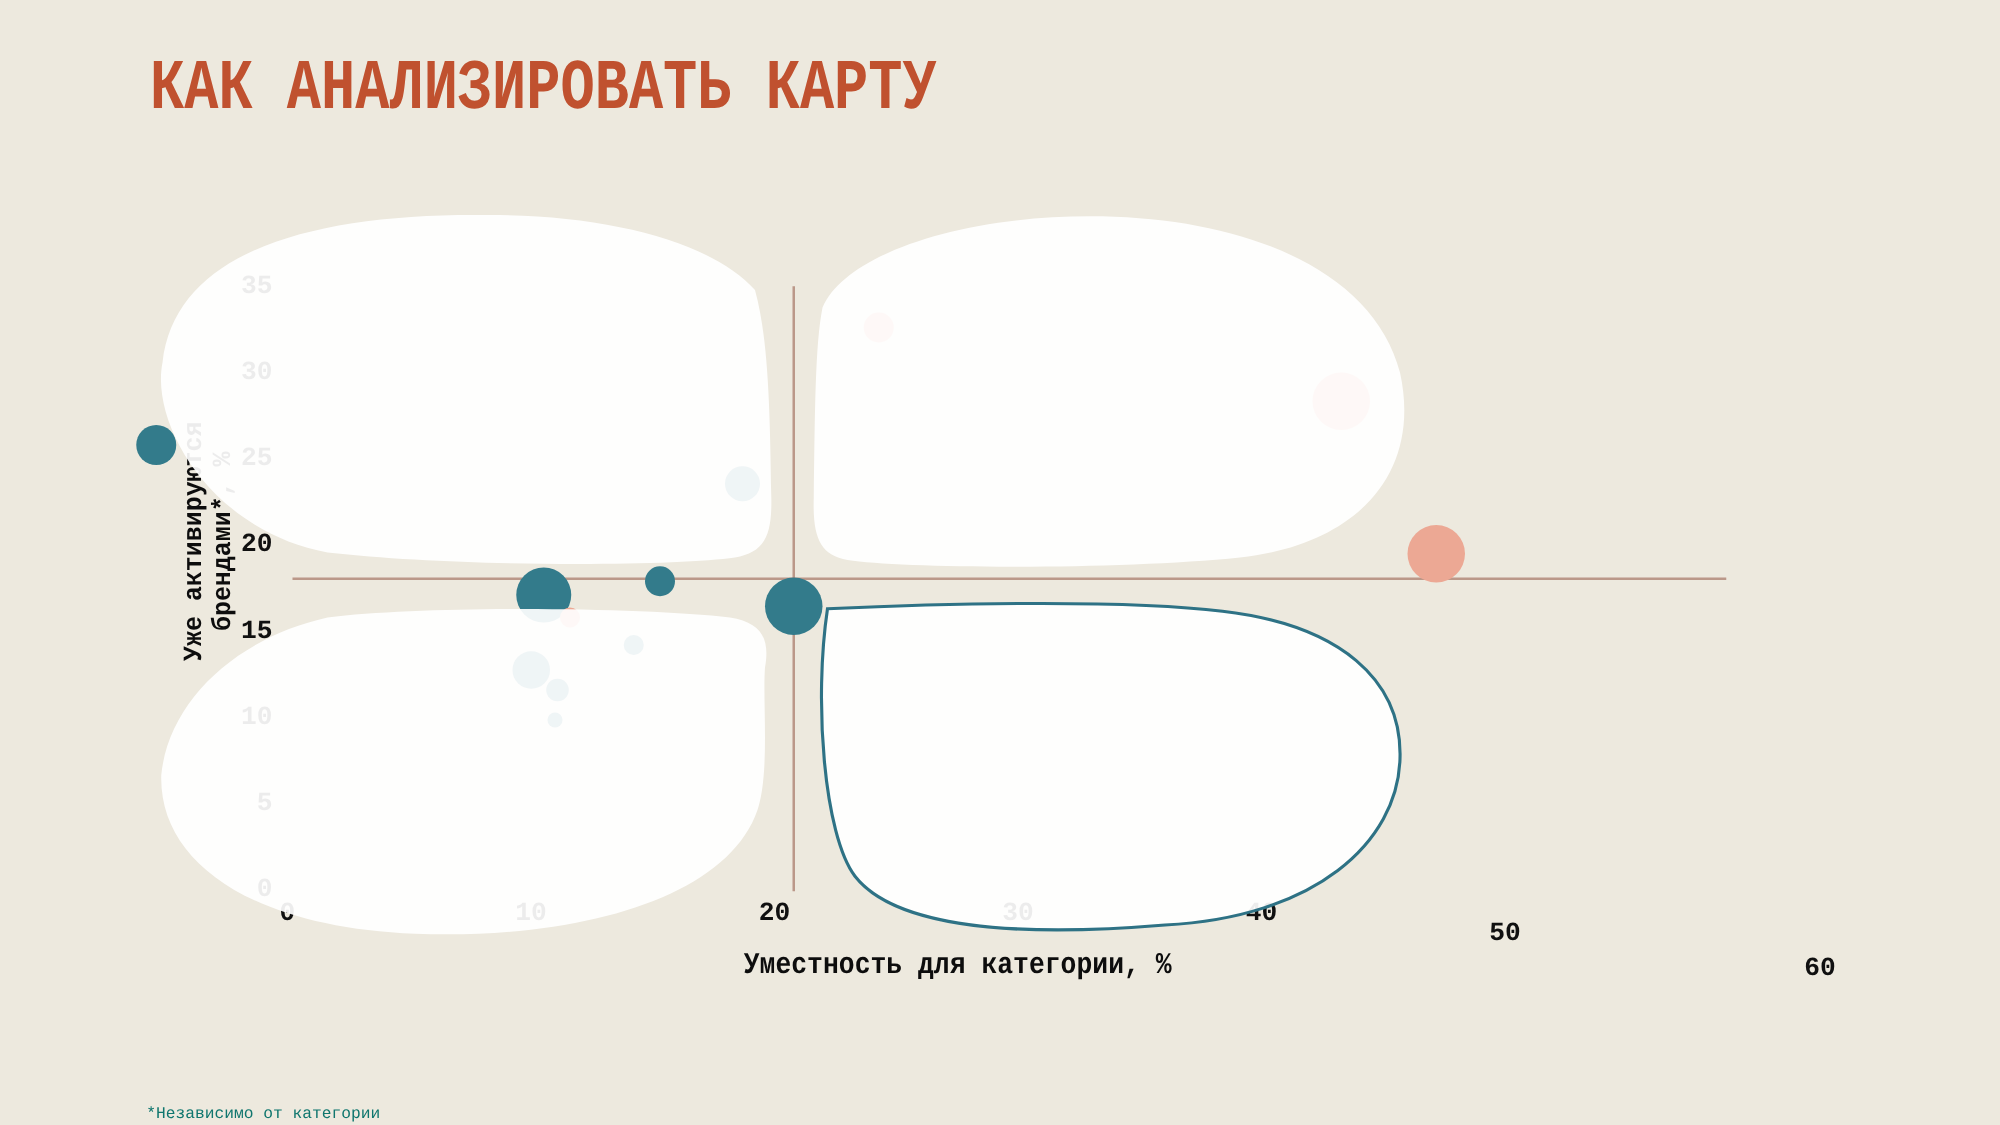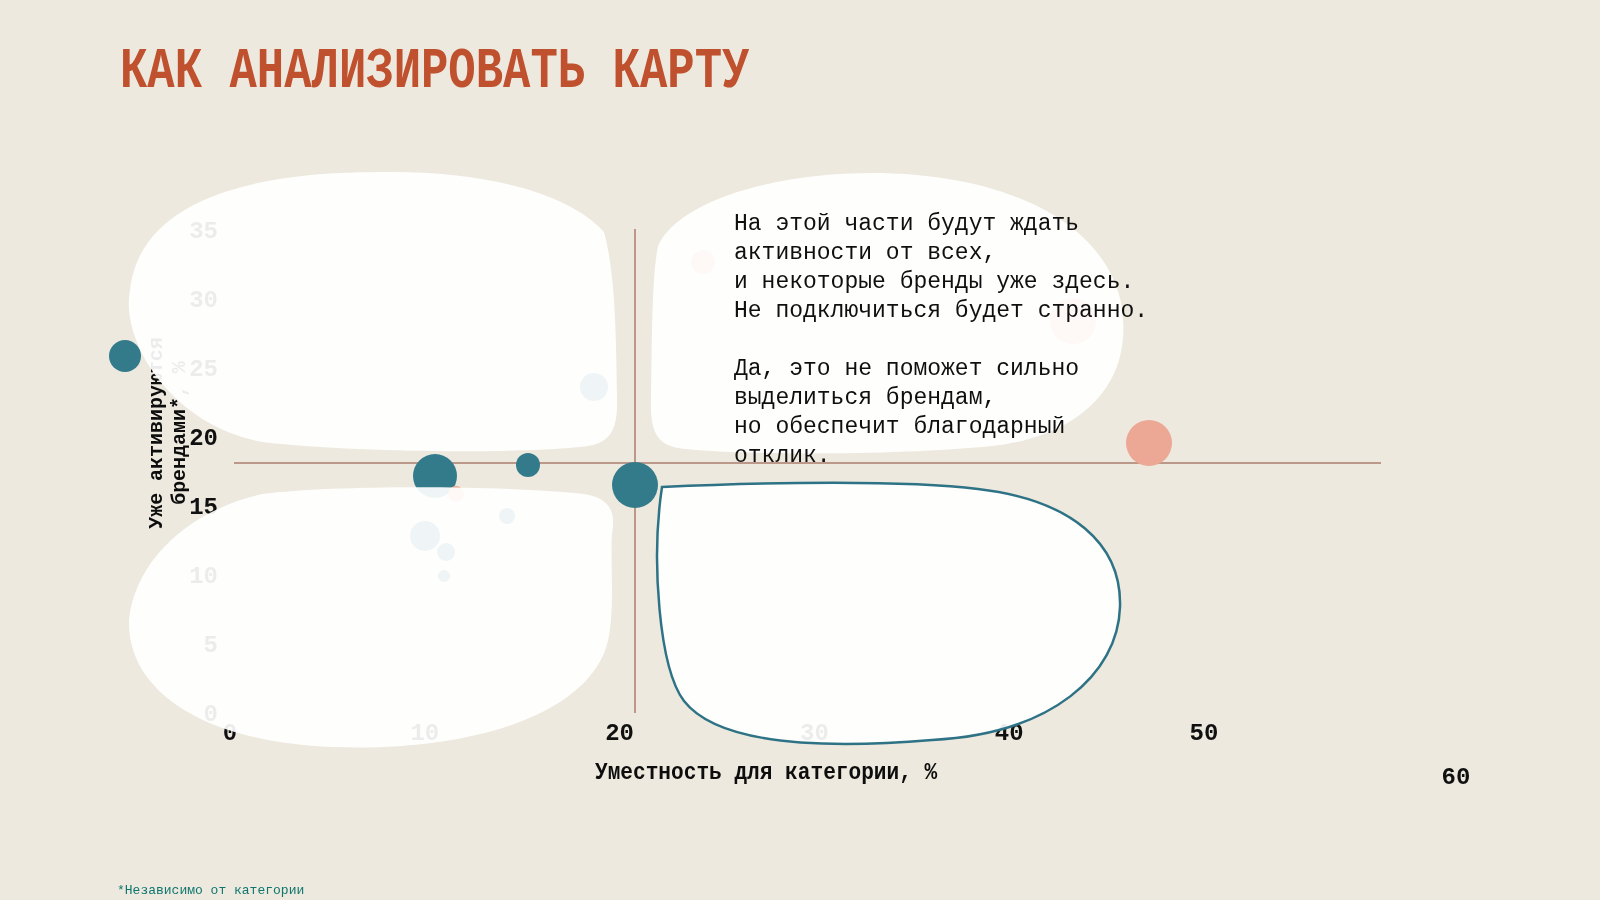--- a/index.html
+++ b/index.html
@@ -4,21 +4,21 @@
 <style>
   html,body{margin:0;padding:0;}
   .slide{position:relative;width:1600px;height:900px;overflow:hidden;
          font-family:Liberation Mono, monospace;background:#EDE9DE;padding-left:48px;}
   .title{position:absolute;left:120px;top:40px;margin:0;font-size:57px;font-weight:700;
          letter-spacing:0px;transform:scaleX(0.8);transform-origin:left top;white-space:nowrap;}
   .chart{position:absolute;left:0;top:0;width:1600px;height:900px;}
   #chart-layer{position:absolute;left:0;top:0;width:1600px;height:900px;z-index:1;}
   .refline-h{position:absolute;height:2px;opacity:.85;}
   .refline-v{position:absolute;width:2px;opacity:.85;}
-  .tick{position:absolute;font-size:24px;font-weight:700;color:#101010;}
+  .tick{position:absolute;font-size:21px;font-weight:700;color:#101010;}
   .tick.y{width:44px;text-align:right;}
   .tick.x{width:48px;text-align:center;top:720px;}
   .bubble{position:absolute;border-radius:50%;}
   .y-title{position:absolute;left:-12px;top:420px;width:340px;height:26px;text-align:center;
            font-size:21px;font-weight:700;color:#0d0d0d;transform:rotate(-90deg) scaleX(.95);z-index:1;}
   .x-title{position:absolute;left:595px;top:759px;font-size:24px;font-weight:700;color:#0d0d0d;
            transform:scaleX(.88);transform-origin:left top;white-space:nowrap;z-index:1;}
   .blobs{position:absolute;left:0;top:0;z-index:3;pointer-events:none;}
   .note{position:absolute;font-size:23px;line-height:29px;color:#0f0f0f;white-space:pre-line;z-index:4;}
   .note.tl{left:238px;top:210px;width:400px;}
@@ -45,21 +45,21 @@
         <div class="tick y" style="left: 174px; top: 494px;">15</div>
         <div class="tick y" style="left: 174px; top: 425px;">20</div>
         <div class="tick y" style="left: 174px; top: 356px;">25</div>
         <div class="tick y" style="left: 174px; top: 287px;">30</div>
         <div class="tick y" style="left: 174px; top: 218px;">35</div>
         <div class="tick x" style="left: 206px;">0</div>
         <div class="tick x" style="left: 400.8px;">10</div>
         <div class="tick x" style="left: 595.6px;">20</div>
         <div class="tick x" style="left: 790.4px;">30</div>
         <div class="tick x" style="left: 985.2px;">40</div>
-        <div class="tick x" style="left: 1180px;">50</div>
+        <div class="tick x" style="left: 1180px; margin-top: 16px;">50</div>
         <div class="tick x" style="left: 1432px; margin-top: 44px;">60</div>
         <div class="bubble" style="left: 412.54px; top: 453.64px; width: 44px; height: 44px; background: rgb(51, 123, 139);"></div>
         <div class="bubble" style="left: 516.044px; top: 452.6px; width: 24px; height: 24px; background: rgb(51, 123, 139);"></div>
         <div class="bubble" style="left: 612.184px; top: 462.3px; width: 46px; height: 46px; background: rgb(51, 123, 139);"></div>
         <div class="bubble" style="left: 1126.46px; top: 419.52px; width: 46px; height: 46px; background: rgb(236, 168, 148);"></div>
         <div class="bubble" style="left: 580.276px; top: 373.32px; width: 28px; height: 28px; background: rgb(51, 123, 139);"></div>
         <div class="bubble" style="left: 409.8px; top: 521.36px; width: 30px; height: 30px; background: rgb(51, 123, 139);"></div>
         <div class="bubble" style="left: 437.228px; top: 542.54px; width: 18px; height: 18px; background: rgb(51, 123, 139);"></div>
         <div class="bubble" style="left: 498.616px; top: 507.66px; width: 16px; height: 16px; background: rgb(51, 123, 139);"></div>
         <div class="bubble" style="left: 438.28px; top: 570.38px; width: 12px; height: 12px; background: rgb(51, 123, 139);"></div>
@@ -80,25 +80,16 @@
                C 1138,380 1084,436 992,446 C 896,456 722,455 678,448
                C 656,444 650,430 651,398 C 652,330 652,276 658,246 Z" fill="#FFFFFF" fill-opacity="0.92"></path>
       <path d="M 612,534 C 616,512 610,498 584,494 C 516,486 342,484 262,494
                C 190,510 135,560 129,620 C 127,690 202,742 332,747
                C 464,752 582,718 606,648 C 616,618 610,562 612,534 Z" fill="#FFFFFF" fill-opacity="0.92"></path>
       <path id="opportunity-blob" d="M 662,487 C 770,482 906,480 978,489 C 1072,500 1122,544 1120,607
                C 1118,674 1052,734 932,740 C 812,750 716,742 684,701
                C 659,668 651,560 662,487 Z" fill="#FFFFFF" fill-opacity="0.92" stroke="#2E7285" stroke-width="2.5"></path>
     </svg>
 
-    <div class="note tr">На этой части будут ждать
-активности от всех,
-и некоторые бренды уже здесь.
-Не подключиться будет странно.
-
-Да, это не поможет сильно
-выделиться брендам,
-но обеспечит благодарный
-отклик.</div>
   </div>
 
   <div class="footnote">*Независимо от категории</div>
 </div>
 
 </body></html>

